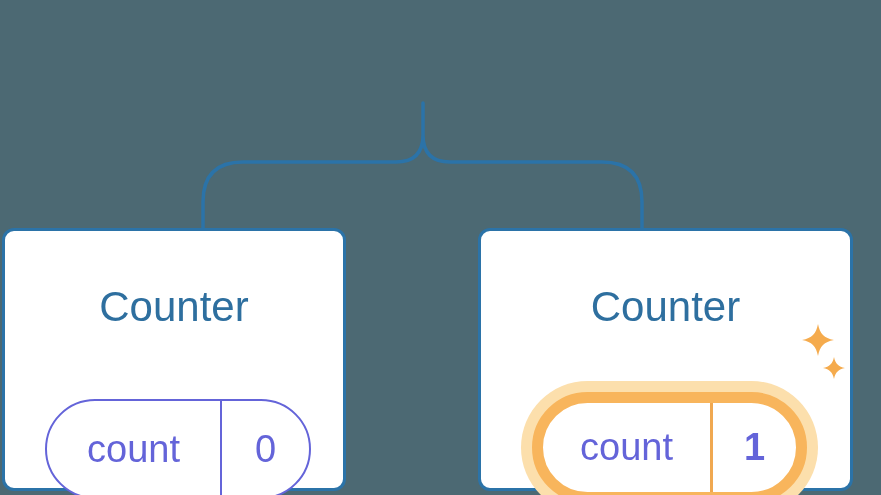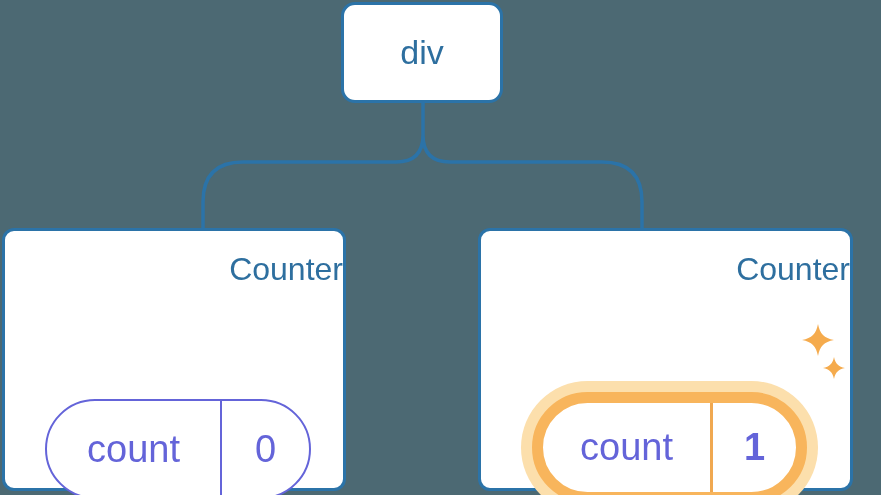--- a/index.html
+++ b/index.html
@@ -52,23 +52,23 @@
     height:263px;
     box-sizing:border-box;
     background:var(--card-fill);
     border:3px solid var(--blue-border);
     border-radius:12px;
     z-index:2;
   }
   .card-left{ left:2px;  width:344px; }
   .card-right{ left:478px; width:375px; }
   .card-title{
-    margin-top:20px;
-    text-align:right;
-    font-size:32px;
+    margin-top:52px;
+    text-align:center;
+    font-size:42px;
     font-weight:500;
     color:var(--blue-text);
   }
   .pill{
     position:absolute;
     box-sizing:border-box;
     display:flex;
     align-items:stretch;
     background:var(--card-fill);
     border-radius:999px;
@@ -120,23 +120,20 @@
 </head>
 <body>
 
 <div class="stage">
 
   <svg class="connector" width="881" height="495" viewBox="0 0 881 495">
     <path d="M423 103 L423 135 Q423 162 396 162 L243 162 Q203 162 203 202 L203 228
              M423 135 Q423 162 450 162 L602 162 Q642 162 642 202 L642 228" fill="none" stroke="#2B73A8" stroke-width="3.5" stroke-linecap="round"></path>
   </svg>
 
-  <div class="node-root">
-    <span>div</span>
-  </div>
 
   <div class="card card-left">
     <div class="card-title">Counter</div>
     <div class="pill pill-plain">
       <span class="pill-key">count</span>
       <span class="pill-value">0</span>
     </div>
   </div>
 
   <div class="card card-right">

